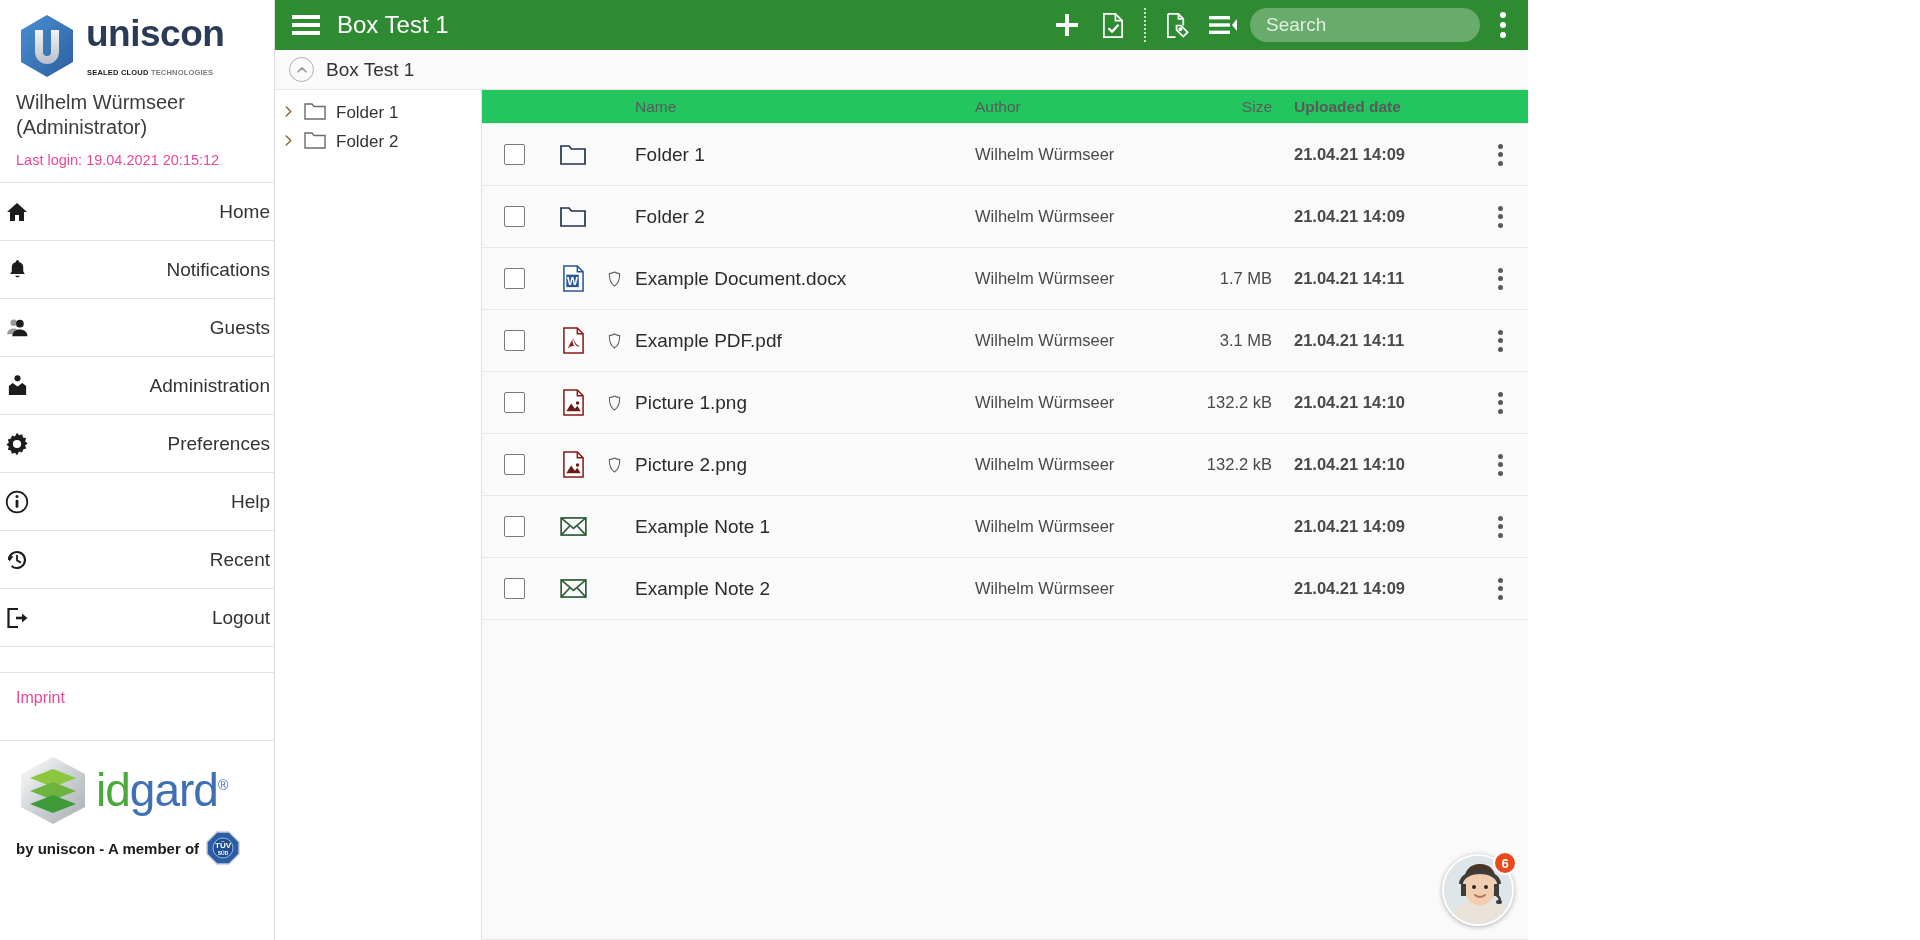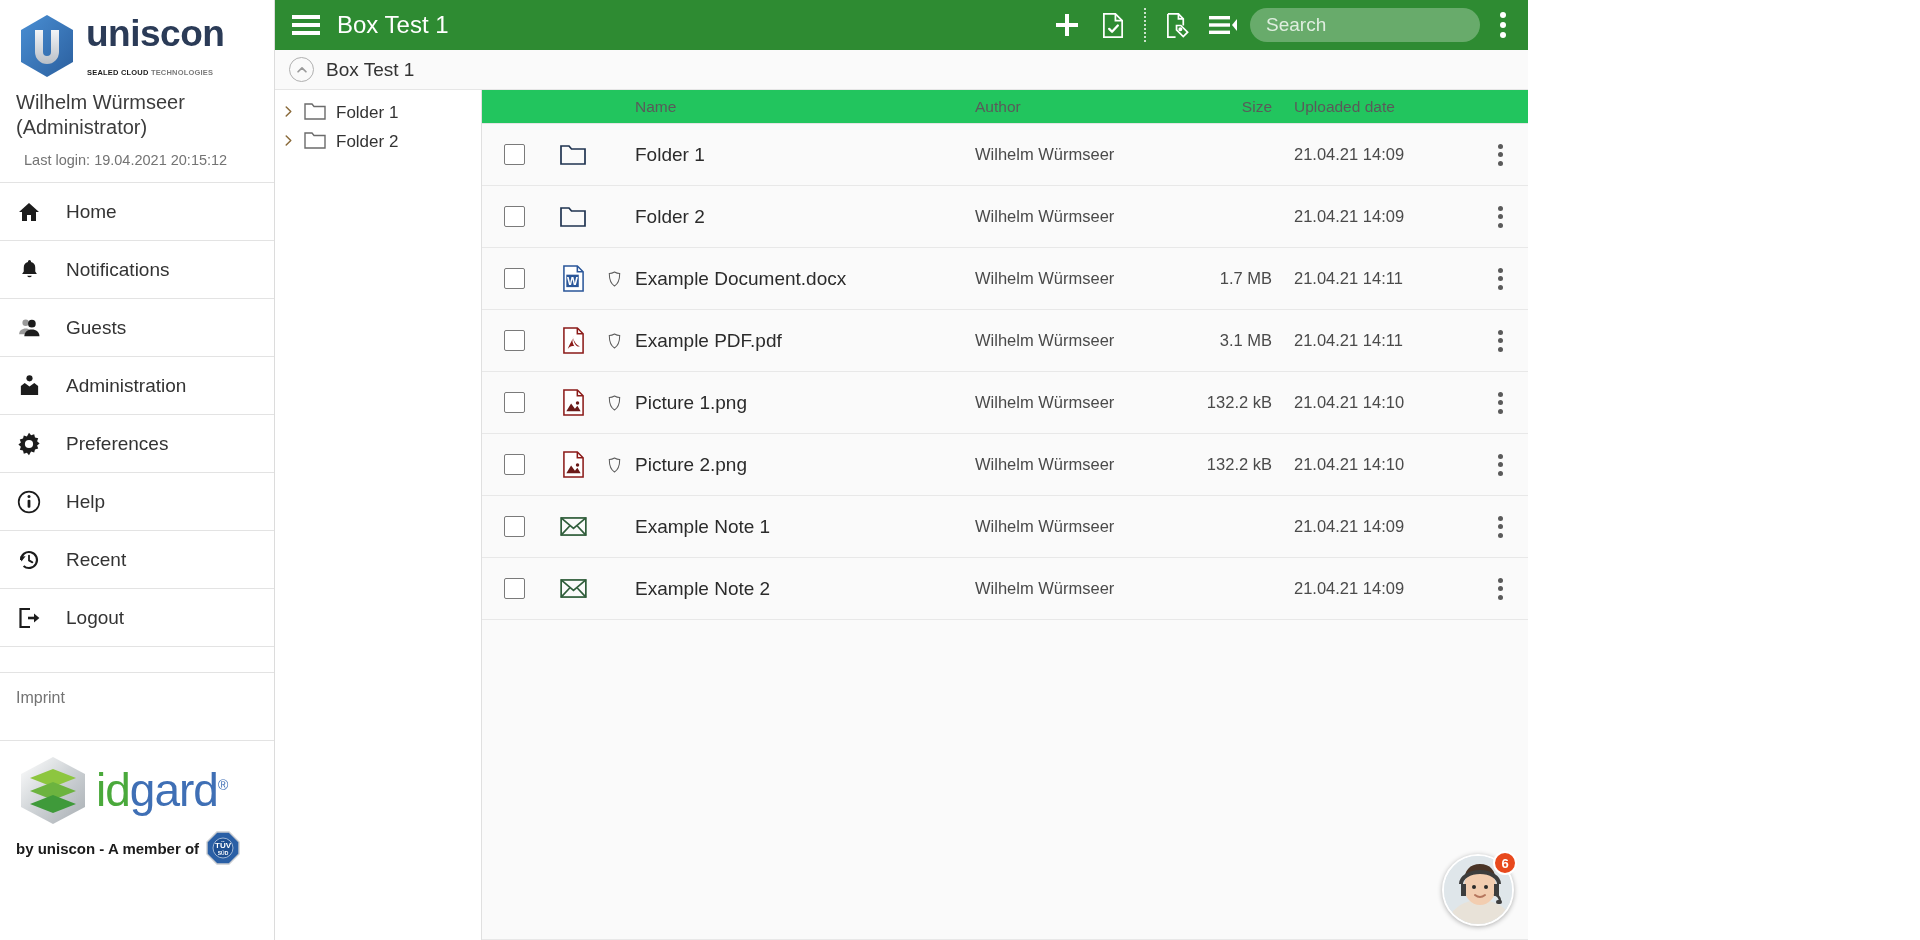--- a/index.html
+++ b/index.html
@@ -36,39 +36,39 @@
     white-space: nowrap;
   }
   .uniscon-sub b { color: #1a1a1a; font-weight: 700; }
   .uniscon-sub span { color: #7a7a7a; font-weight: 600; }
 
   .user-name {
     font-size: 20px; color: #3c3c3c; line-height: 1.25;
     padding: 2px 16px 0 16px;
   }
   .last-login {
-    font-size: 14.5px; color: #737373;
-    padding: 12px 16px 14px 24px;
+    font-size: 14.5px; color: #ec4899;
+    padding: 12px 16px 14px 16px;
   }
 
   .nav { display: flex; flex-direction: column; }
   .nav-item {
     display: flex; align-items: center; gap: 24px;
-    height: 58px; padding: 0 16px;
+    height: 58px; padding: 0 4px;
     border-top: 1px solid #e3e3e3;
-    cursor: pointer; color: #2f2f2f;
+    cursor: pointer; color: #2f2f2f; justify-content: space-between;
   }
   .nav-label { font-size: 19px; color: #333; }
   .nav-ico { width: 26px; height: 26px; display:flex; align-items:center; justify-content:center; flex:0 0 26px; }
 
   .nav-spacer { height: 26px; border-top: 1px solid #e3e3e3; }
   .link-item {
     height: 50px; display: flex; align-items: center;
     padding: 0 16px; border-top: 1px solid #e3e3e3;
-    font-size: 16px; color: #737373; cursor: pointer;
+    font-size: 16px; color: #ec4899; cursor: pointer;
   }
 
   .idgard-box {
     border-top: 1px solid #e3e3e3;
     padding: 14px 16px 10px 16px;
     margin-top: 18px;
   }
   .idgard-row { display: flex; align-items: center; gap: 6px; }
   .idgard-hex { width: 74px; height: 70px; flex: 0 0 74px; }
   .idgard-word { font-size: 46px; line-height: 1; letter-spacing: -1px; font-weight: 400; }
@@ -138,21 +138,21 @@
     display: flex; align-items: center; height: 34px;
     border-bottom: 1px solid #e4e4e4; background: #22c55e;
     font-size: 15.5px; color: #5a5a5a;
   }
   .c-check { width: 62px; flex: 0 0 62px; }
   .c-icon  { width: 58px; flex: 0 0 58px; }
   .c-shield{ width: 25px; flex: 0 0 25px; }
   .c-name  { flex: 1; min-width: 0; padding-left: 8px; }
   .c-author{ width: 205px; flex: 0 0 205px; margin-left: 20px; }
   .c-size  { width: 92px; flex: 0 0 92px; text-align: right; }
-  .c-date  { width: 200px; flex: 0 0 200px; padding-left: 22px; }
+  .c-date  { width: 200px; flex: 0 0 200px; padding-left: 22px; font-weight: bold; }
   .c-menu  { width: 56px; flex: 0 0 56px; display:flex;align-items:center;justify-content:center; }
 
   .row {
     display: flex; align-items: center; height: 62px;
     border-bottom: 1px solid #e8e8e8; background: #fafafa;
   }
   .row .c-name { font-size: 19px; color: #2b2b2b; }
   .row .c-author, .row .c-size, .row .c-date { font-size: 16.5px; color: #4a4a4a; }
   .cb {
     width: 21px; height: 21px; border: 1.5px solid #7a7a7a;

